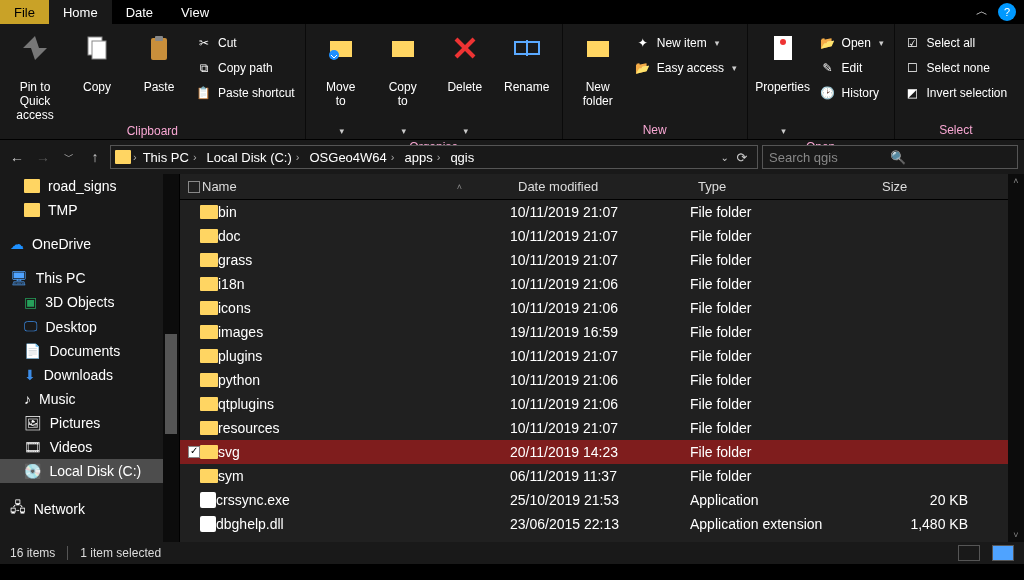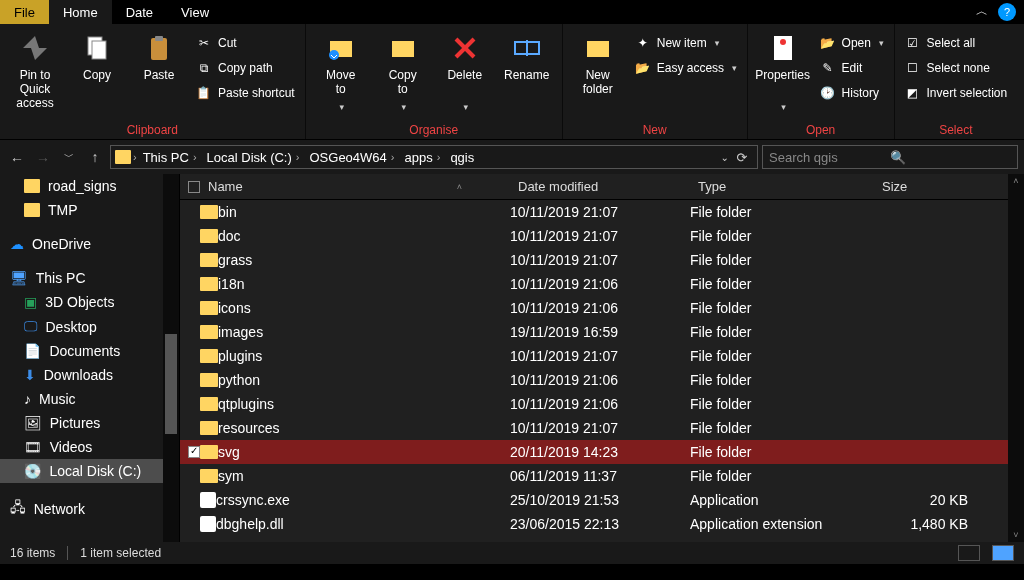--- a/index.html
+++ b/index.html
@@ -10,24 +10,24 @@
   .ribbon-tabs .tab { display:flex; align-items:center; padding:0 14px; cursor:pointer; }
   .ribbon-tabs .tab.file  { background:#c9a227; color:#000; }
   .ribbon-tabs .tab.active{ background:#191919; }
   .ribbon-tabs .spacer { flex:1; }
   .ribbon-tabs .help  { width:18px; height:18px; border-radius:50%; background:#0099ff; color:#fff; font-size:11px; display:flex; align-items:center; justify-content:center; margin:3px 8px 0 0; }
   .ribbon-tabs .caret { color:#fff; padding:3px 10px 0 0; font-size:12px; }
 
   
   .ribbon { display:flex; background:#191919; height:116px; border-bottom:1px solid #000; }
   .group { display:flex; flex-direction:column; justify-content:space-between; border-right:1px solid #0a0a0a; padding:4px 6px 2px 6px; }
-  .group-label { text-align:center; font-size:12px; color:#ef4444; padding-top:2px; }
+  .group-label { text-align:center; font-size:12px; color:#f9a8d4; padding-top:2px; }
   .group-content { flex:1; display:flex; align-items:flex-start; gap:4px; }
 
-  .bigbtn { display:flex; flex-direction:column; align-items:center; justify-content:flex-start; width:58px; padding-top:4px; gap:4px; cursor:pointer; text-align:center; font-size:12px; line-height:14px; }
+  .bigbtn { display:flex; flex-direction:column; align-items:center; justify-content:flex-start; width:58px; padding-top:4px; gap:16px; cursor:pointer; text-align:center; font-size:12px; line-height:14px; }
   .bigbtn .ico { width:32px; height:32px; display:flex; align-items:center; justify-content:center; }
   .bigbtn .label { min-height:28px; }
 
   .smallbtns { display:flex; flex-direction:column; gap:3px; padding-top:4px; }
   .smallbtn { display:flex; align-items:center; gap:6px; height:22px; padding:0 4px; font-size:12px; cursor:pointer; white-space:nowrap; }
   .smallbtn .ico { width:16px; height:16px; display:flex; align-items:center; justify-content:center; }
 
   .drop { font-size:9px; margin-left:2px; color:#ccc; }
 
   
@@ -50,21 +50,21 @@
   .navpane .item.root { padding-left:10px; font-weight:normal; }
   .navpane .item.selected { background:#4d4d4d; }
   .navpane .sep { height:10px; }
   .navpane-scroll { position:absolute; right:0; top:0; bottom:0; width:16px; background:#0c0c0c; }
   .navpane-scroll::before { content:""; position:absolute; left:2px; width:12px; top:160px; height:100px; background:#555; }
   .navpane .caretup { position:absolute; right:2px; top:2px; font-size:10px; color:#aaa; }
 
   .listing { flex:1; background:#202020; position:relative; }
   .cols { display:flex; align-items:center; height:26px; border-bottom:1px solid #000; font-size:13px; color:#ddd; }
   .cols .c { padding:0 8px; }
-  .cols .c.name{ width:330px; display:flex; align-items:center; gap:8px; }
+  .cols .c.name{ width:330px; display:flex; align-items:center; gap:2px; }
   .cols .c.date{ width:180px; }
   .cols .c.type{ width:160px; }
   .cols .c.size{ flex:1; text-align:left;margin-left:24px; }
   .cols .chk { width:12px; height:12px; border:1px solid #888; display:inline-block; }
   .cols .sort{ font-size:9px; color:#888; margin-left:auto; padding-right:40px; }
 
   .rows { position:absolute; top:26px; bottom:0; left:0; right:16px; overflow:hidden; }
   .row { display:flex; align-items:center; height:24px; font-size:14px; }
   .row.selected { background:#7f1d1d; }
   .row .c.name{ width:330px; display:flex; align-items:center; padding-left:8px; }

